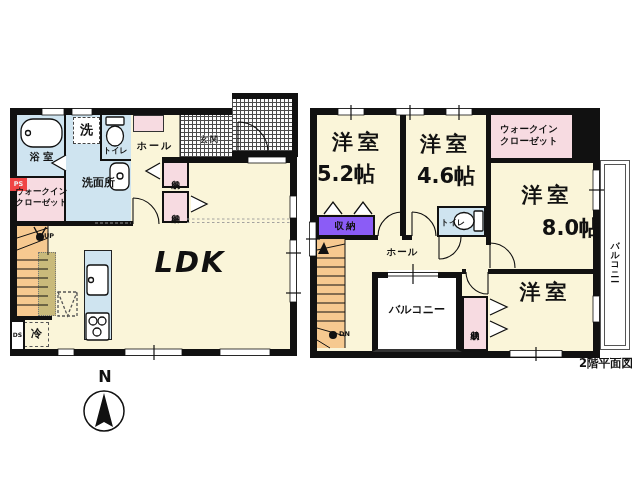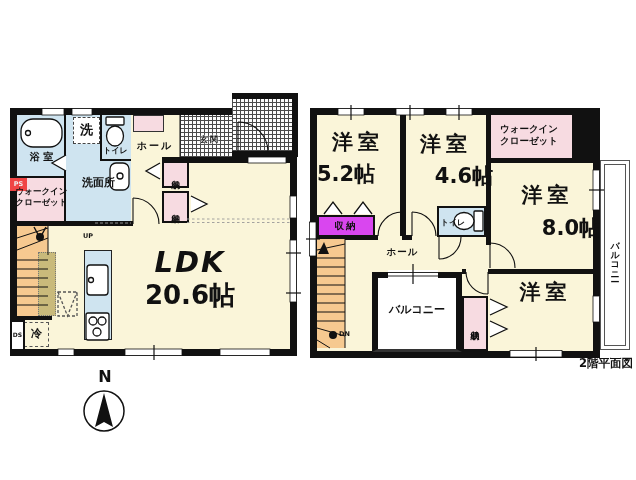--- a/index.html
+++ b/index.html
@@ -51,26 +51,25 @@
   <div class="abs wall" style="left:17px;top:221px;width:116px;height:5px;"></div>
 
   <div class="abs flex" style="left:162px;top:158px;width:27px;height:30px;background:#f7dbe1;border:2px solid #111;">
     <span class="lbl vtext" style="font-size:8.5px;">収納</span>
   </div>
   <div class="abs flex" style="left:162px;top:191px;width:27px;height:32px;background:#f7dbe1;border:2px solid #111;">
     <span class="lbl vtext" style="font-size:8.5px;">収納</span>
   </div>
 
   <div class="abs lbl" style="left:120px;top:246px;width:140px;font-size:29px;letter-spacing:2px;font-style:italic;">LDK</div>
-  <div class="abs lbl" style="left:110px;top:281px;width:160px;font-size:26px;">20.6帖</div>
 
   <div class="abs" style="left:17px;top:226px;width:31px;height:92px;background:#f6c990;"></div>
   <div class="abs wall" style="left:46px;top:255px;width:6px;height:63px;"></div>
   <div class="abs wall" style="left:17px;top:316px;width:35px;height:4px;"></div>
-  <div class="abs lbl" style="left:44px;top:233px;width:16px;font-size:6.5px;text-align:left;margin-left:39px;">UP</div>
+  <div class="abs lbl" style="left:44px;top:233px;width:16px;font-size:6.5px;text-align:left;">UP</div>
   <div class="abs" style="left:38px;top:252px;width:18px;height:64px;background:#c9ba7b;border:1px dotted #777;"></div>
   <div class="abs" style="left:84px;top:250px;width:28px;height:90px;background:#cfe4f0;border:1.5px solid #222;"></div>
   <div class="abs flex" style="left:24px;top:322px;width:25px;height:25px;border:1.5px dashed #555;">
     <span class="lbl" style="font-size:11px;">冷</span>
   </div>
   <div class="abs flex" style="left:10px;top:320px;width:15px;height:31px;background:#fff;border:2px solid #111;z-index:7;">
     <span class="lbl" style="font-size:6px;">DS</span>
   </div>
 
 
@@ -79,23 +78,23 @@
   <div class="abs" style="left:310px;top:108px;width:290px;height:250px;border:7px solid #111;background:#faf5d9;"></div>
 
   <div class="abs wall" style="left:400px;top:115px;width:6px;height:121px;"></div>
   <div class="abs wall" style="left:317px;top:235px;width:61px;height:5px;"></div>
   <div class="abs wall" style="left:402px;top:235px;width:10px;height:5px;"></div>
 
   <div class="abs lbl" style="left:316px;top:131px;width:84px;font-size:21px;letter-spacing:5px;">洋室</div>
   <div class="abs lbl" style="left:311px;top:163px;width:70px;font-size:21px;">5.2帖</div>
 
   <div class="abs lbl" style="left:404px;top:133px;width:84px;font-size:21px;letter-spacing:5px;">洋室</div>
-  <div class="abs lbl" style="left:399px;top:165px;width:94px;font-size:21px;text-align:right;">4.6帖</div>
-
-  <div class="abs flex" style="left:317px;top:215px;width:58px;height:22px;background:#d946ef;border:2px solid #111;">
+  <div class="abs lbl" style="left:399px;top:165px;width:94px;font-size:21px;">4.6帖</div>
+
+  <div class="abs flex" style="left:317px;top:215px;width:58px;height:22px;background:#8b5cf6;border:2px solid #111;">
     <span class="lbl" style="font-size:9.5px;letter-spacing:2px;">収納</span>
   </div>
   <div class="abs" style="left:317px;top:239px;width:28px;height:109px;background:#f6c990;"></div>
   <div class="abs lbl" style="left:339px;top:331px;width:18px;font-size:6.5px;text-align:left;">DN</div>
 
   <div class="abs" style="left:437px;top:206px;width:49px;height:31px;background:#cfe4f0;border:2px solid #111;"></div>
   <div class="abs lbl" style="left:438px;top:219px;width:30px;font-size:8px;">トイレ</div>
 
   <div class="abs" style="left:486px;top:115px;width:86px;height:48px;background:#f7dbe1;border-left:5px solid #111;border-bottom:5px solid #111;"></div>
   <div class="abs lbl" style="left:488px;top:124px;width:82px;font-size:9.5px;">ウォークイン</div>

